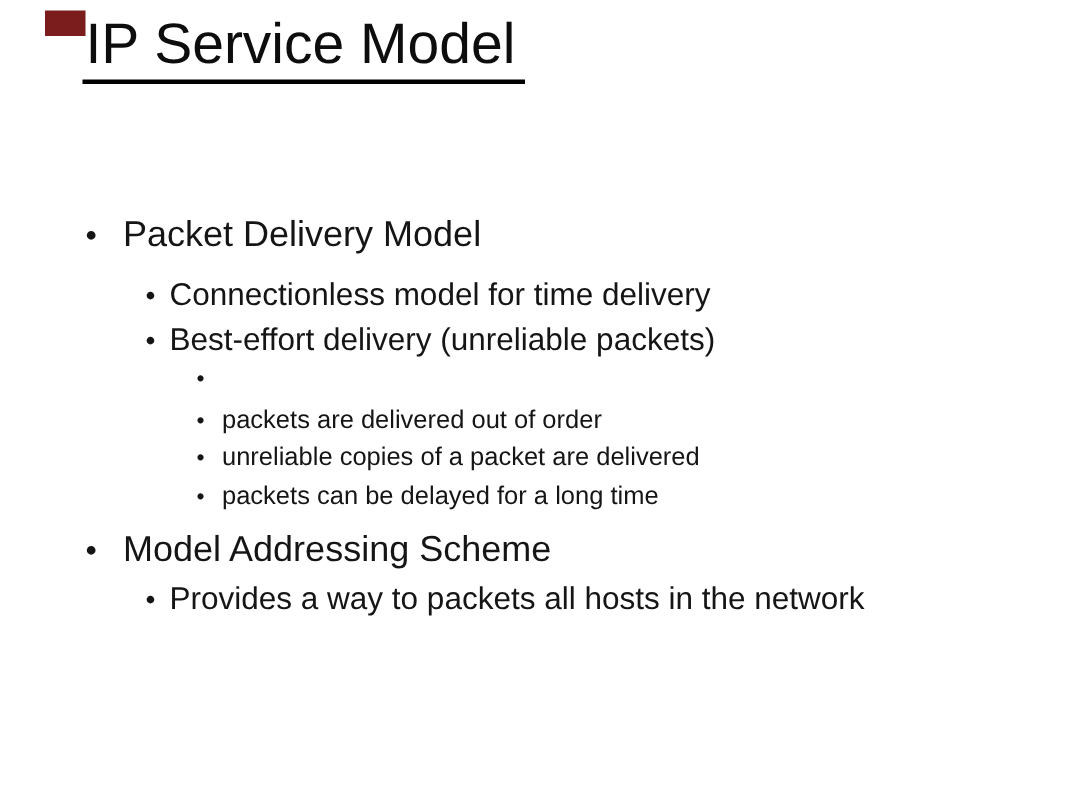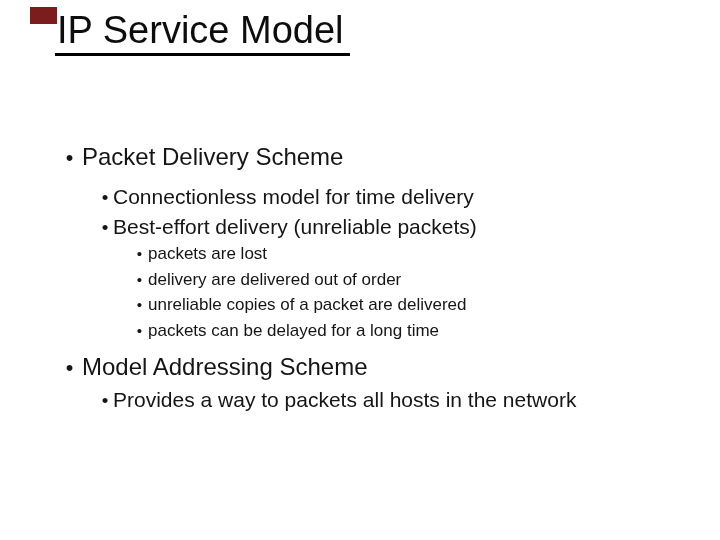--- a/index.html
+++ b/index.html
@@ -8,21 +8,20 @@
     background: #ffffff;
   }
   .slide {
     position: relative;
     width: 720px;
     height: 419px;
     background: #ffffff;
     overflow: hidden;
     font-family: "Liberation Sans", sans-serif;
     color: #151515;
-    text-align: center;
   }
   .accent-rect {
     position: absolute;
     left: 30px;
     top: 7px;
     width: 27px;
     height: 17px;
   }
   .title {
     position: absolute;
@@ -63,41 +62,40 @@
 <div class="slide">
 
   <div class="accent-rect" style="background: rgb(123, 29, 29);"></div>
 
   <h1 class="title" style="margin:0; font-weight:normal;">
     <span class="title-inner">IP Service Model</span>
   </h1>
 
   <div class="row l1" style="top:143px;">
     <span class="bullet">•</span>
-    <span>Packet Delivery Scheme</span>
+    <span>Packet Delivery Model</span>
   </div>
 
   <div class="row l2" style="top:184px;">
     <span class="bullet">•</span>
     <span>Connectionless model for time delivery</span>
   </div>
 
   <div class="row l2" style="top:214px;">
     <span class="bullet">•</span>
     <span>Best-effort delivery (unreliable packets)</span>
   </div>
 
   <div class="row l3" style="top:244px;">
     <span class="bullet">•</span>
-    <span>packets are lost</span>
   </div>
 
   <div class="row l3" style="top:270px;">
     <span class="bullet">•</span>
-    <span>delivery are delivered out of order</span>
+    <span>packets are delivered out of order</span>
   </div>
 
   <div class="row l3" style="top:295px;">
     <span class="bullet">•</span>
     <span>unreliable copies of a packet are delivered</span>
   </div>
 
   <div class="row l3" style="top:321px;">
     <span class="bullet">•</span>
     <span>packets can be delayed for a long time</span>

